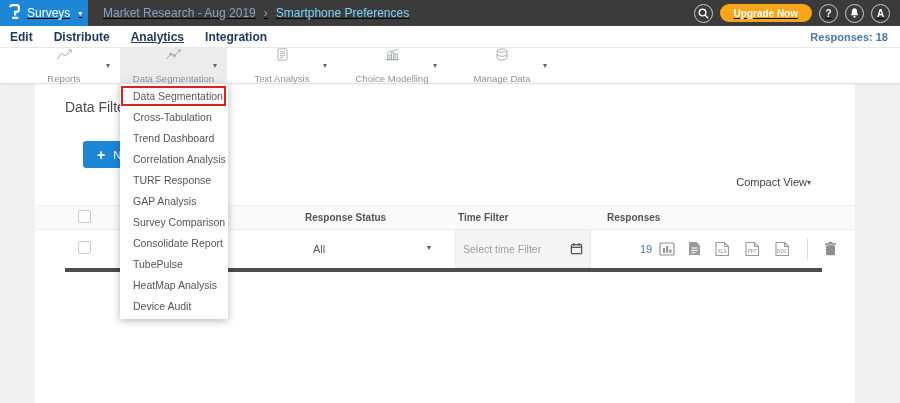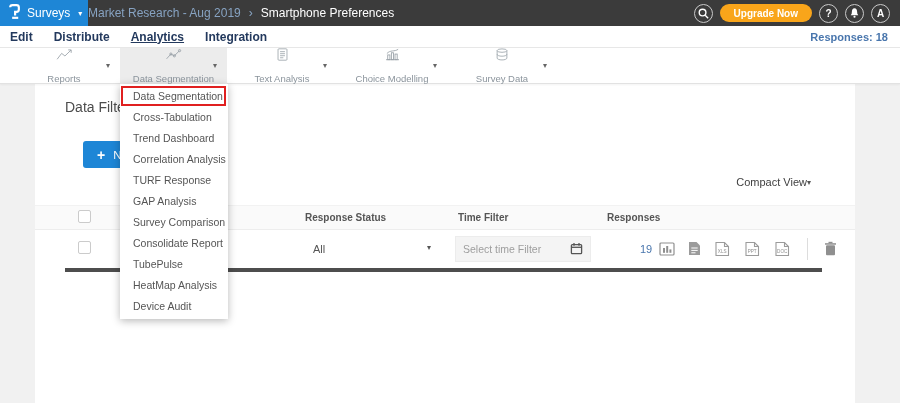--- a/index.html
+++ b/index.html
@@ -1,27 +1,27 @@
 <!DOCTYPE html>
 <html><head>
 <meta charset="utf-8">
 <style>
   * { margin:0; padding:0; box-sizing:border-box; }
   html,body { width:900px; height:403px; overflow:hidden; background:#f1f1f1;
               font-family:"Liberation Sans", sans-serif; }
 
   
-  .topbar { height:26px; background:#3b3b3b; display:flex; align-items:center; position:relative; z-index:60; }
+  .topbar { height:26px; background:#3b3b3b; display:flex; align-items:center; position:relative; z-index:60;text-decoration:underline; }
   .logo-box { width:88px; height:26px; background:#1e86d6; display:flex; align-items:center;
               padding-left:8px; gap:6px; cursor:pointer; flex:none; }
   .logo-box .product { color:#fff; font-size:12px; }
   .logo-box .caret { color:#fff; font-size:8px; margin-left:2px; }
-  .breadcrumb { display:flex; align-items:center; gap:8px; font-size:12px; }
+  .breadcrumb { display:flex; align-items:center; gap:8px; margin-left:15px; font-size:12px; }
   .bc-parent, .bc-sep { color:#87a3c2; }
-  .bc-current { color:#ffffff; }
+  .bc-current { color:#7dd3fc; }
   .top-right { margin-left:auto; display:flex; align-items:center; gap:7px; padding-right:10px; }
   .circle { width:19px; height:19px; border-radius:50%; border:1.5px solid #c9c9c9;
             display:flex; align-items:center; justify-content:center;
             color:#fff; font-size:10px; font-weight:bold; cursor:pointer; flex:none; }
   .upgrade { background:#f9a51a; color:#fff; border:none; border-radius:10px; height:18px;
              padding:0 14px; font-size:10px; font-weight:bold; cursor:pointer;
              font-family:"Liberation Sans", sans-serif; }
 
   
   .nav { height:22px; background:#fff; border-bottom:1px solid #e7e7e7;
@@ -69,21 +69,21 @@
                      justify-content:space-between; align-items:flex-start; cursor:pointer;gap:30px; }
   .c-status .scaret { font-size:8px; color:#555; }
   .c-time  { width:140px; flex:none; }
   .thead .c-time { padding-left:3px; }
   .c-resp  { width:72px; flex:none; }
   .thead .c-resp { padding-left:12px; }
   .trow  .c-resp { padding-left:45px; color:#4976ad; }
   .c-icons { flex:1; display:flex; align-items:center; gap:13px; margin-left:-8px; }
   .cb { width:13px; height:13px; border:1px solid #cbcbcb; border-radius:2px; background:#fff;
         display:inline-block; cursor:pointer; }
-  .input-box { width:136px; height:26px; background:#f4f4f4; border:1px solid #ececec;
+  .input-box { width:136px; height:39px; background:#f4f4f4; border:1px solid #ececec;
                display:flex; align-items:center; padding:0 7px; }
   .input-box input { flex:1; min-width:0; background:transparent; border:none; outline:none;
                      font-size:10.5px; color:#555; font-family:"Liberation Sans", sans-serif; }
   .input-box input::placeholder { color:#9e9e9e; }
   .icon-btn { display:flex; align-items:center; justify-content:center; cursor:pointer; }
   .vdivider { width:1px; height:22px; background:#ddd; margin:0 3px; }
   .dark-line { position:absolute; left:65px; top:184px; width:757px; height:4px; background:#4d4d4d; }
 
   
   .dropdown { position:absolute; left:120px; top:84px; width:108px; background:#fff;
@@ -181,21 +181,21 @@
     </svg>
     <span class="tlabel">Choice Modelling</span>
     <span class="tcaret">▾</span>
   </div>
   <div class="tool">
     <svg width="18" height="16" viewBox="0 0 18 16">
       <ellipse cx="9" cy="3.2" rx="6" ry="2.1"></ellipse>
       <path d="M3 3.2 V12.4 C3 13.7 5.7 14.7 9 14.7 C12.3 14.7 15 13.7 15 12.4 V3.2"></path>
       <path d="M3 7.8 C3 9.1 5.7 10.1 9 10.1 C12.3 10.1 15 9.1 15 7.8"></path>
     </svg>
-    <span class="tlabel">Survey Data</span>
+    <span class="tlabel">Manage Data</span>
     <span class="tcaret">▾</span>
   </div>
 </div>
 
 <div class="page">
   <div class="card">
     <div class="card-title">Data Filters</div>
     <button class="new-btn">
       <span class="plus">+</span>
       <span>New Filter</span>

